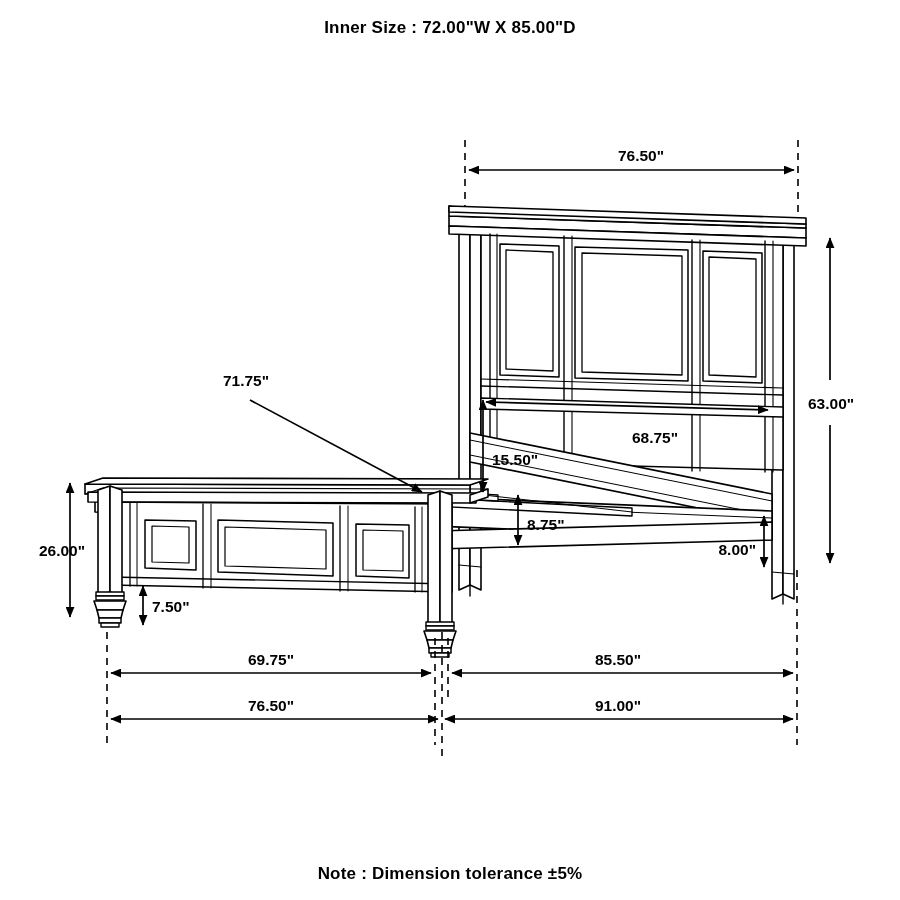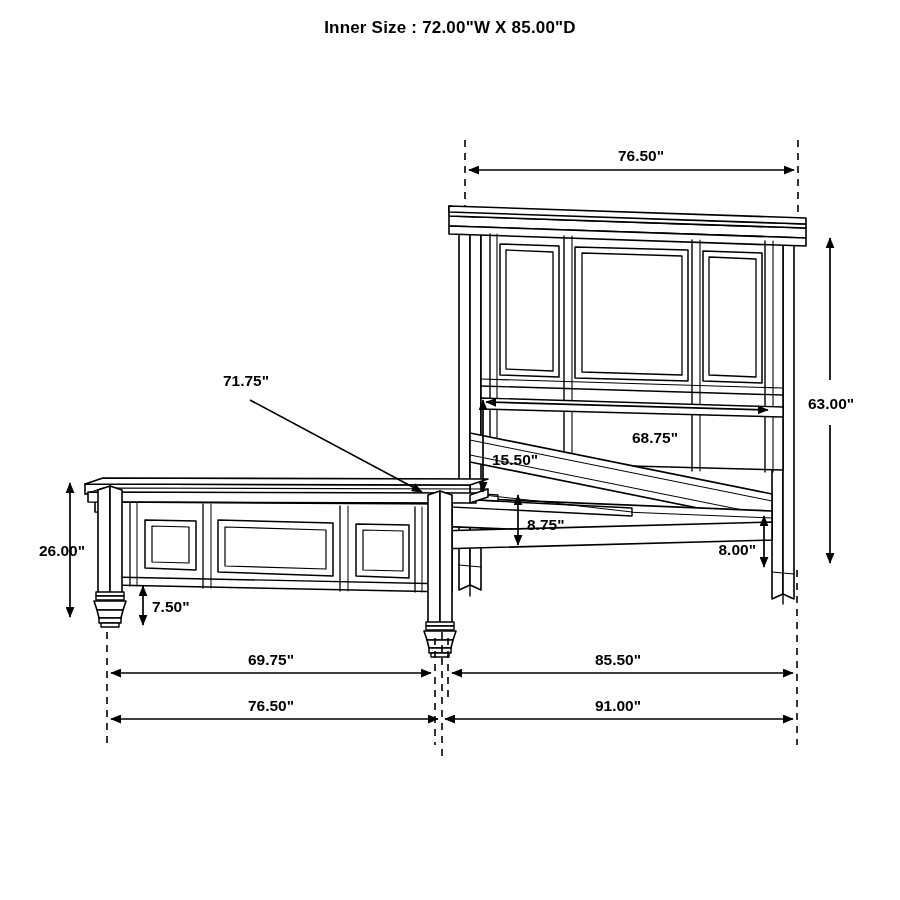--- a/index.html
+++ b/index.html
@@ -239,13 +239,14 @@
       <text class="dimtxt mid" x="271" y="665">69.75"</text>
 
       <text class="dimtxt mid" x="618" y="665">85.50"</text>
 
       <text class="dimtxt mid" x="271" y="711">76.50"</text>
 
       <text class="dimtxt mid" x="618" y="711">91.00"</text>
     </g>
   </svg>
 
+  <div class="ftr-note">Note : Dimension tolerance ±5%</div>
 </div>
 
 </body></html>

